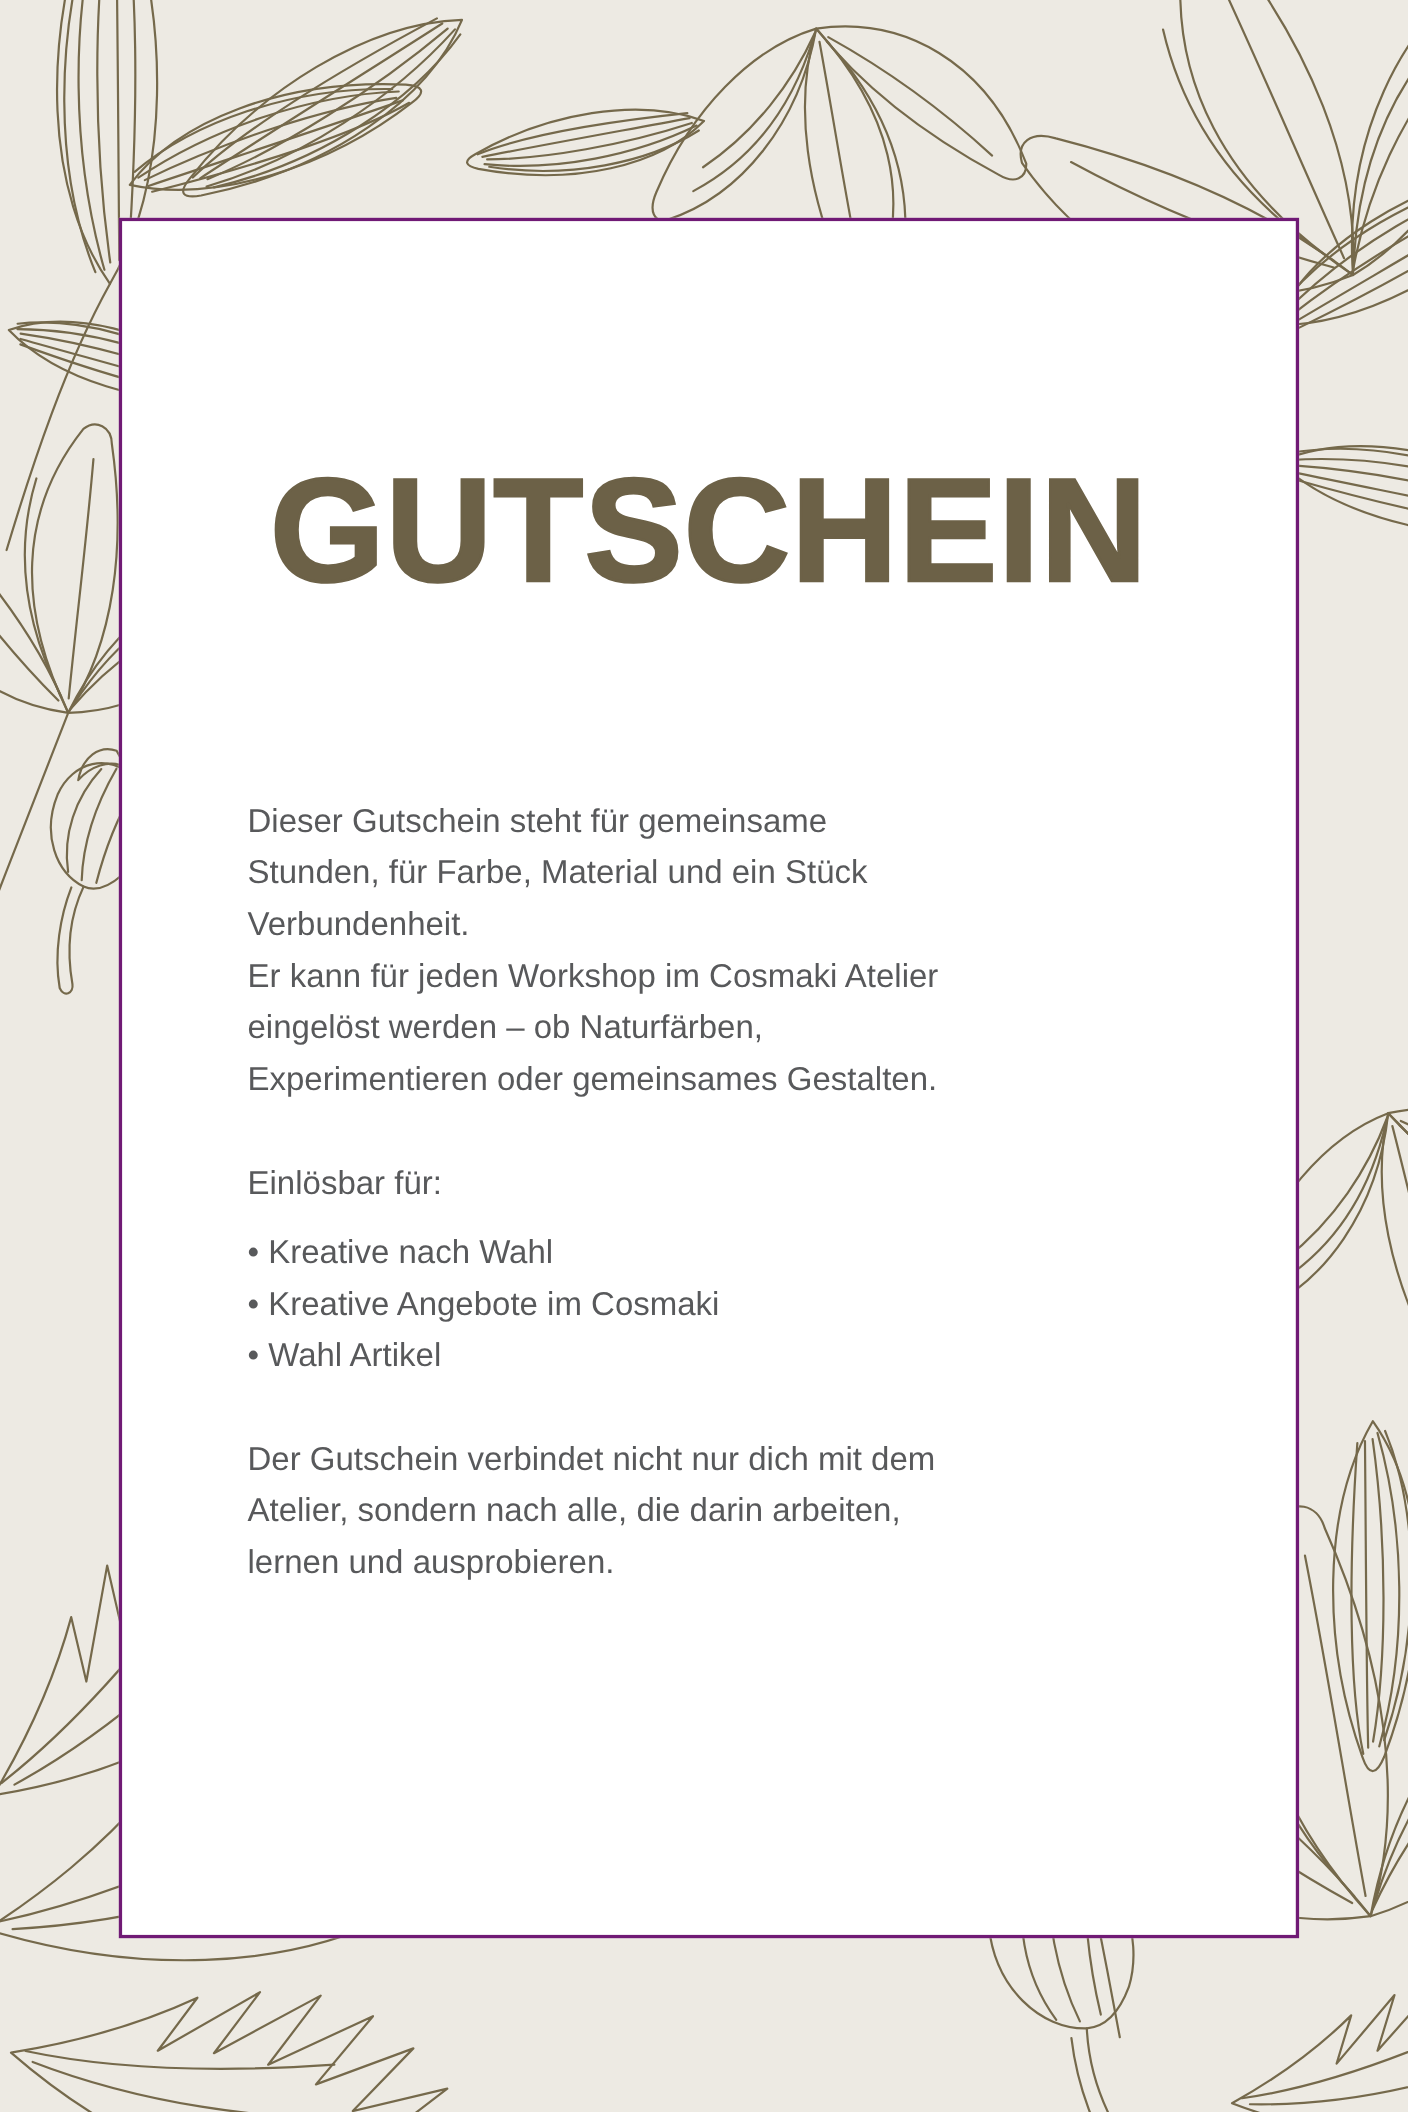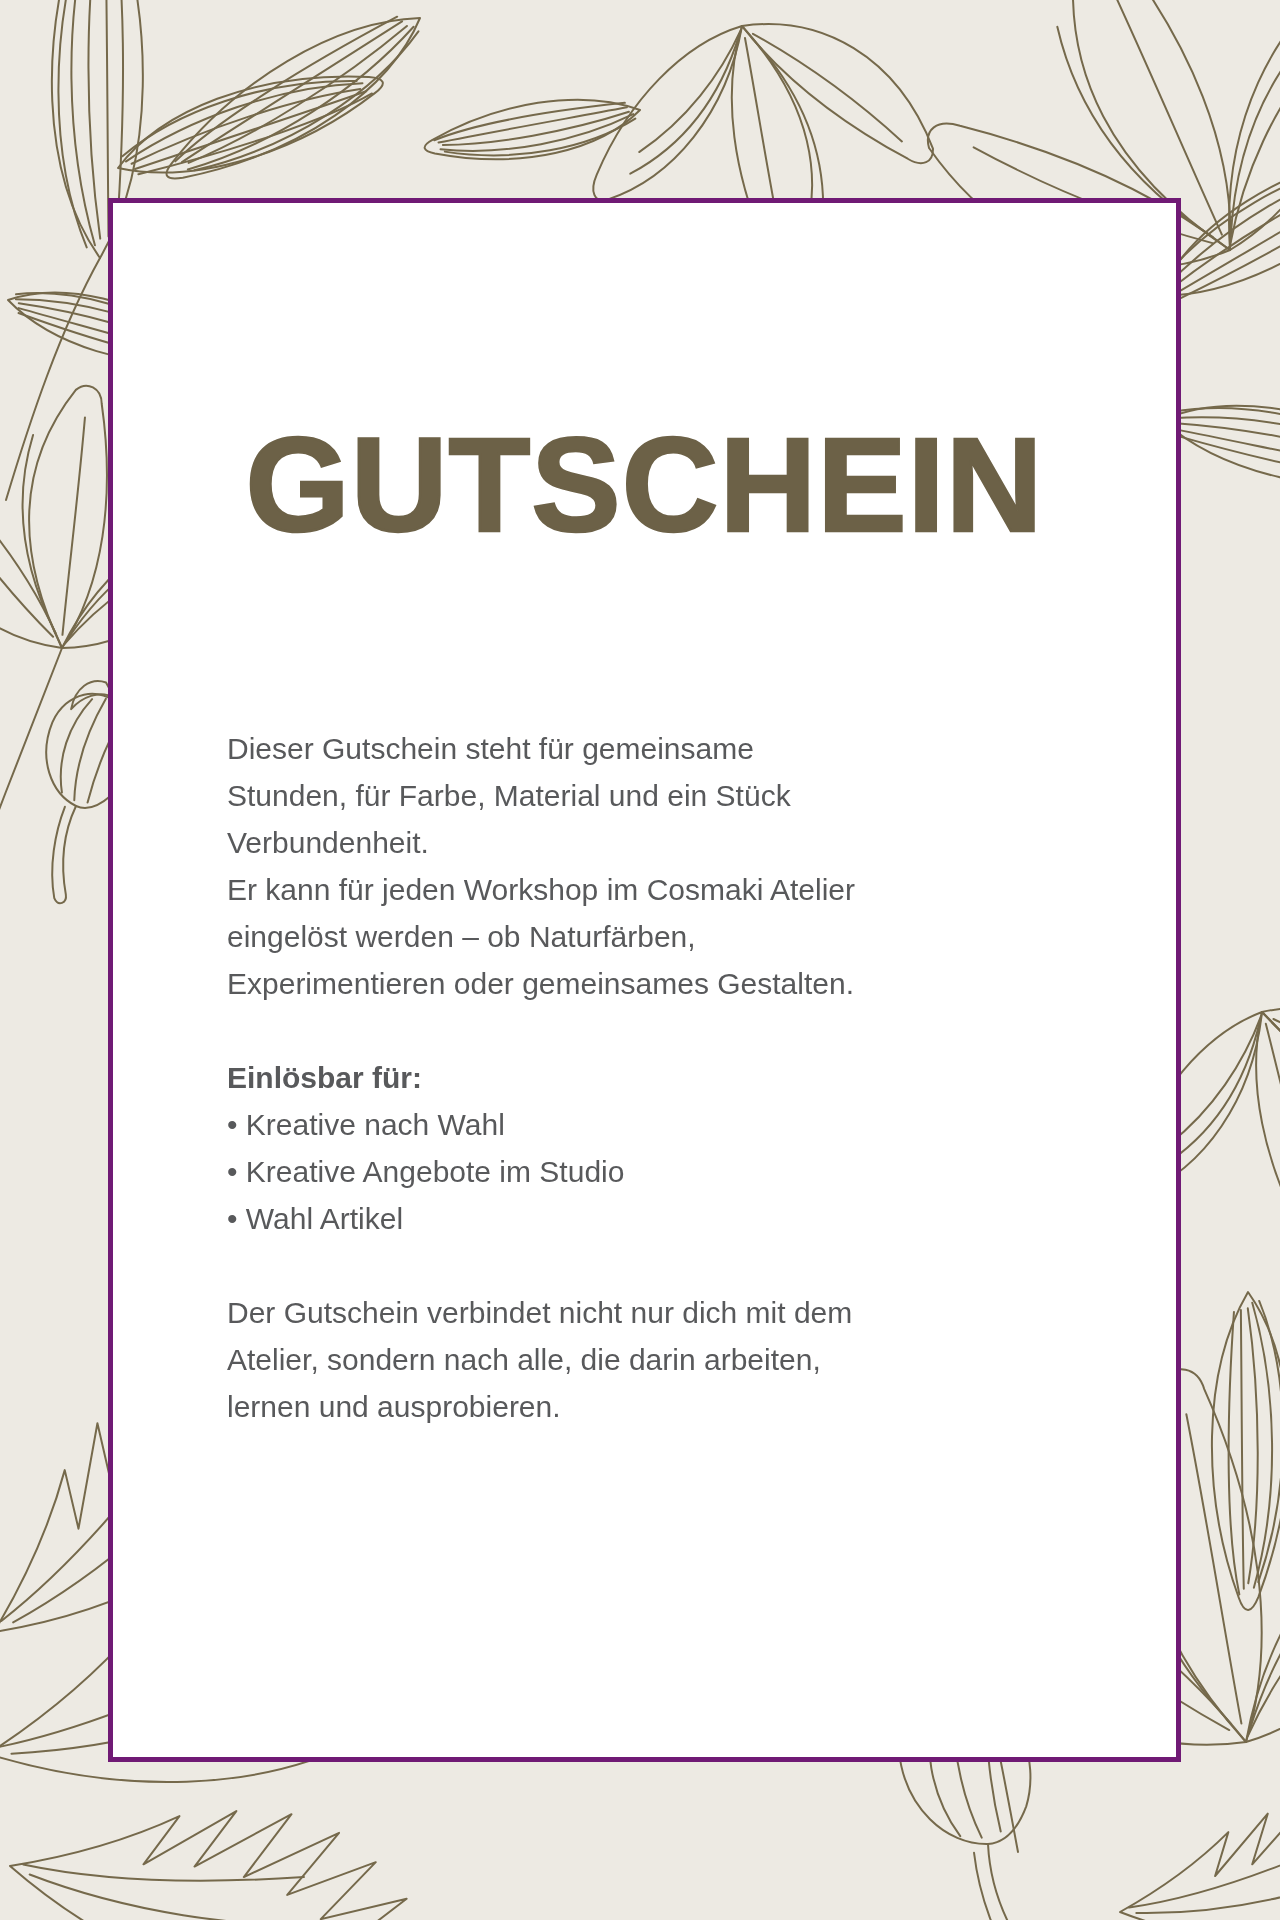--- a/index.html
+++ b/index.html
@@ -30,21 +30,21 @@
     vector-effect: non-scaling-stroke;
   }
   .card {
     position: absolute;
     left: 108px;
     top: 198px;
     width: 1073px;
     height: 1564px;
     box-sizing: border-box;
     background: #FFFFFF;
-    border: 5px solid #701a75;
+    border: 3px solid #701a75;
     z-index: 1;
   }
   .voucher-title {
     position: absolute;
     top: 215px;
     left: 0;
     width: 100%;
     margin: 0;
     text-align: center;
     font-size: 134px;
@@ -61,22 +61,21 @@
     top: 522px;
     color: #58595B;
     font-size: 30px;
     line-height: 47px;
   }
   .para {
     margin: 0 0 47px 0;
     white-space: pre-line;
   }
   .para.heading {
-    margin-bottom: 0;
-    font-weight: bold;
+    margin-bottom: 16px;
   }
   ul.redeem {
     list-style: none;
     margin: 0 0 47px 0;
     padding: 0;
   }
   ul.redeem li::before {
     content: "\2022\00a0";
   }
 </style>
@@ -159,21 +158,21 @@
 Stunden, für Farbe, Material und ein Stück
 Verbundenheit.
 Er kann für jeden Workshop im Cosmaki Atelier
 eingelöst werden – ob Naturfärben,
 Experimentieren oder gemeinsames Gestalten.</p>
 
     <p class="para heading">Einlösbar für:</p>
 
     <ul class="redeem">
         <li>Kreative nach Wahl</li>
-        <li>Kreative Angebote im Studio</li>
+        <li>Kreative Angebote im Cosmaki</li>
         <li>Wahl Artikel</li>
       </ul>
 
     <p class="para">Der Gutschein verbindet nicht nur dich mit dem
 Atelier, sondern nach alle, die darin arbeiten,
 lernen und ausprobieren.</p>
   </div>
 </div>
 
 </body></html>

